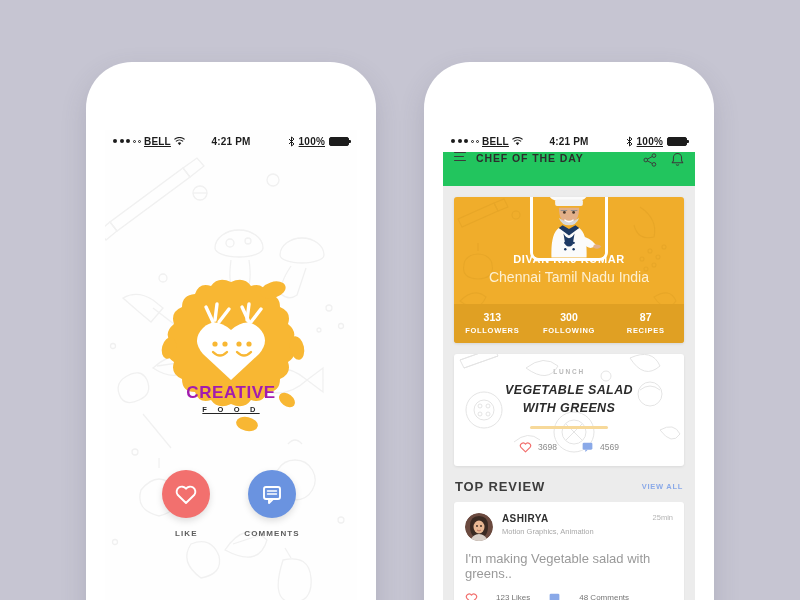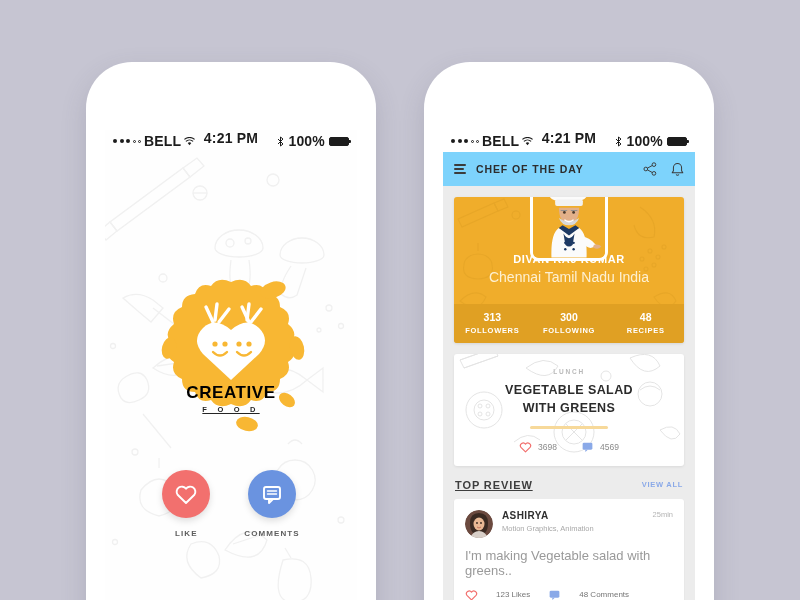--- a/index.html
+++ b/index.html
@@ -28,25 +28,25 @@
     position: absolute;
     left: 19px; top: 68px;
     width: 252px; height: 552px;
     overflow: hidden;
     background: #fff;
   }
 
   
   .statusbar {
     height: 22px;
-    display: flex; 
+    display: flex; align-items: center;
     padding: 0 8px;
-    font-size: 14px; font-weight: bold; color: #1c1c1c;
+    font-size: 10px; font-weight: bold; color: #1c1c1c;
     letter-spacing: .2px;
-    position: relative; z-index: 5;
+    position: relative; z-index: 5; text-decoration: underline;
   }
   .sb-left { display: flex; align-items: center; gap: 3px; }
   .dots { display: flex; gap: 2.5px; align-items: center; }
   .dot { width: 4px; height: 4px; border-radius: 50%; background: #1c1c1c; }
   .dot.hollow { background: transparent; border: 1px solid #1c1c1c; width: 3px; height: 3px; }
   .sb-center { position: absolute; left: 0; right: 0; text-align: center; font-weight: bold; }
   .sb-right { margin-left: auto; display: flex; align-items: center; gap: 4px; z-index: 2; }
   .batt {
     width: 20px; height: 9px; border: 1px solid #1c1c1c; border-radius: 2px;
     position: relative; background: #1c1c1c;
@@ -66,21 +66,21 @@
     display: flex; flex-direction: column; align-items: center;
     justify-content: center;
   }
   .logo-wrap { position: relative; width: 160px; height: 160px; margin-top: 18px; }
   .logo-wrap svg { width: 100%; height: 100%; display: block; }
   .logo-text {
     position: absolute; left: 0; right: 0; bottom: 20px;
     text-align: center;
   }
   .logo-title {
-    font-size: 17px; font-weight: bold; color: #000000;
+    font-size: 17px; font-weight: bold; color: #a21caf;
     letter-spacing: .6px;
   }
   .logo-sub {
     font-size: 7.5px; font-weight: bold; color: #242424;
     letter-spacing: 4.2px; margin-top: 2px; text-decoration: underline;
   }
 
   .action-row { display: flex; gap: 34px; margin-top: 36px; }
   .action { display: flex; flex-direction: column; align-items: center; justify-content: center; }
   .circle-btn {
@@ -91,22 +91,22 @@
   .circle-btn.like { background: #f2706e; }
   .circle-btn.comment { background: #6a93e0; }
   .action-label {
     margin-top: 11px; font-size: 8px; font-weight: bold;
     color: #5d5d5d; letter-spacing: 1.1px;
   }
 
   
   #screen-two { background: #ececec; }
   .appbar {
-    height: 34px; background: #7dd3fc;
-    display: flex; align-items: center; padding: 0 11px;
+    height: 34px; background: #22c55e;
+    display: flex; align-items: flex-start; padding: 0 11px;
     position: relative; z-index: 4;
   }
   .hamb { width: 12px; display: flex; flex-direction: column; gap: 2.5px; }
   .hamb i { display: block; height: 1.4px; background: #3b3b3b; border-radius: 1px; }
   .hamb i:nth-child(2) { width: 85%; }
   .appbar-title {
     margin-left: 10px; font-size: 10.5px; font-weight: bold;
     color: #2d2d2d; letter-spacing: .9px;
   }
   .appbar-icons { margin-left: auto; display: flex; align-items: center; gap: 14px; }
@@ -156,39 +156,39 @@
     position: relative; overflow: hidden;
     box-shadow: 0 1px 3px rgba(0,0,0,.08);
   }
   .recipe-kicker {
     text-align: center; font-size: 6.5px; font-weight: bold;
     color: #b9b9b9; letter-spacing: 1.8px; position: relative; z-index: 2;
   }
   .recipe-title {
     text-align: center; font-size: 12.5px; font-weight: bold;
     color: #2b2b2b; letter-spacing: .4px; line-height: 1.45;
-    margin-top: 6px; position: relative; z-index: 2;
+    margin-top: 6px; position: relative; z-index: 2; font-style: italic;
   }
   .recipe-rule {
     width: 78px; height: 2.5px; background: #f7d99a;
     margin: 9px auto 0 auto; border-radius: 2px; position: relative; z-index: 2;
   }
   .recipe-meta {
     display: flex; justify-content: center; gap: 24px;
     margin-top: 12px; position: relative; z-index: 2;
   }
   .meta-item { display: flex; align-items: center; gap: 6px; }
   .meta-item span { font-size: 8.5px; color: #8a8a8a; }
 
   .review-head {
     display: flex; align-items: center;
     padding: 13px 12px 8px 12px;
   }
   .review-head .t {
-    font-size: 11px; font-weight: bold; color: #3d3d3d; letter-spacing: .9px; text-decoration: underline;
+    font-size: 13px; font-weight: bold; color: #3d3d3d; letter-spacing: .9px;
   }
   .review-head .v {
     margin-left: auto; font-size: 7.5px; font-weight: bold;
     color: #8aa9e8; letter-spacing: .7px;
   }
 
   .review-card {
     margin: 0 11px 9px 11px; background: #fff;
     border-radius: 3px; padding: 11px 11px 10px 11px;
     box-shadow: 0 1px 2px rgba(0,0,0,.07);
@@ -475,21 +475,21 @@
           <div class="stats">
             <div class="stat">
               <div class="num">313</div>
               <div class="lbl">FOLLOWERS</div>
             </div>
             <div class="stat">
               <div class="num">300</div>
               <div class="lbl">FOLLOWING</div>
             </div>
             <div class="stat">
-              <div class="num">48</div>
+              <div class="num">87</div>
               <div class="lbl">RECIPES</div>
             </div>
           </div>
         </div>
 
         <div class="recipe-card">
           <svg class="doodles" style="opacity:.28" viewBox="0 0 230 100" preserveAspectRatio="xMidYMid slice">
             <g stroke="#9e9e9e" stroke-width="1" fill="none">
               <path d="M6 6 L40 -6 M10 14 L44 2 M6 6 L10 14 L44 2 L40 -6 Z"></path>
               <circle cx="30" cy="56" r="18"></circle>

